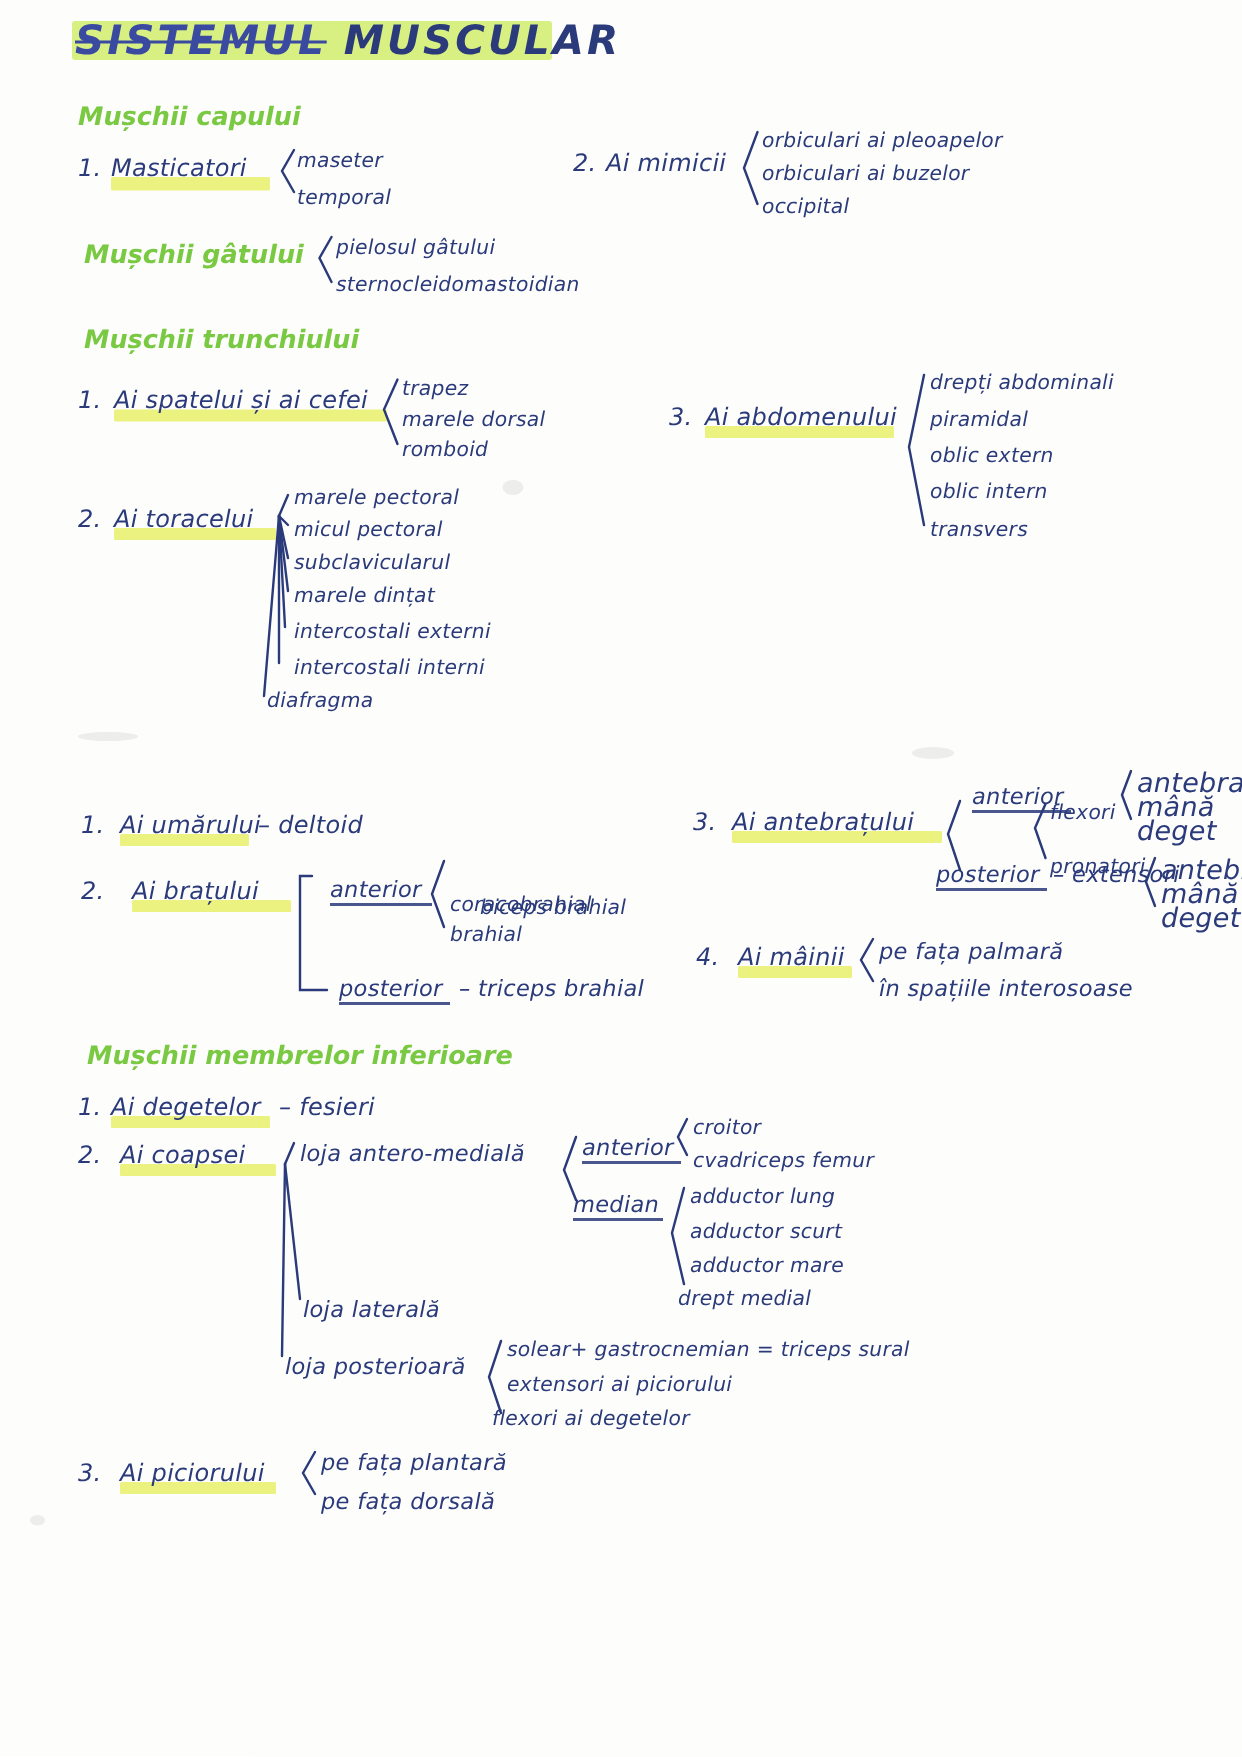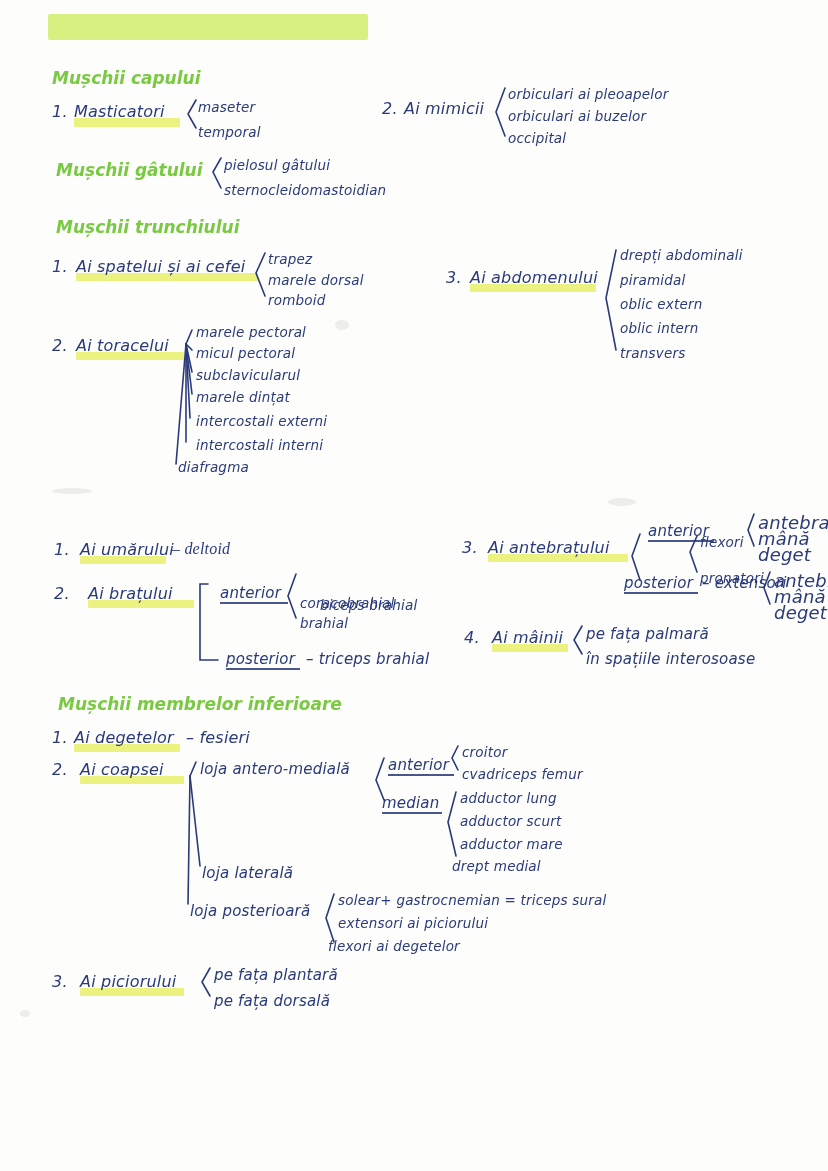--- a/index.html
+++ b/index.html
@@ -84,20 +84,24 @@
 <body>
 
 <div class="page">
 
   <div class="spot" style="left:335px;top:320px;width:14px;height:10px;"></div>
   <div class="spot" style="left:608px;top:498px;width:28px;height:8px;"></div>
   <div class="spot" style="left:20px;top:1010px;width:10px;height:7px;"></div>
   <div class="spot" style="left:52px;top:488px;width:40px;height:6px;"></div>
 
   <div class="title-hl" style="left:48px;top:14px;width:320px;height:26px;"></div>
+  <div class="abs title" style="left:50px;top:12px;">
+    <span class="w1">SISTEMUL</span>
+    <span class="w2">MUSCULAR</span>
+  </div>
 
   <div class="abs section" style="left:52px;top:68px;">Mușchii capului</div>
 
   <div class="hl" style="left:74px;top:118px;width:106px;height:9px;"></div>
   <div class="abs hw item" style="left:52px;top:102px;">1.</div>
   <div class="abs hw item" style="left:74px;top:102px;">Masticatori</div>
   <div class="abs hw small" style="left:198px;top:99px;">maseter</div>
   <div class="abs hw small" style="left:198px;top:124px;">temporal</div>
 
   <div class="abs hw item" style="left:382px;top:99px;">2.</div>
@@ -136,21 +140,21 @@
   <div class="abs hw small" style="left:620px;top:247px;">drepți abdominali</div>
   <div class="abs hw small" style="left:620px;top:272px;">piramidal</div>
   <div class="abs hw small" style="left:620px;top:296px;">oblic extern</div>
   <div class="abs hw small" style="left:620px;top:320px;">oblic intern</div>
   <div class="abs hw small" style="left:620px;top:345px;">transvers</div>
 
 
   <div class="abs hw item" style="left:54px;top:540px;">1.</div>
   <div class="hl" style="left:80px;top:556px;width:86px;height:8px;"></div>
   <div class="abs hw item" style="left:80px;top:540px;">Ai umărului</div>
-  <div class="abs hw item" style="left:172px;top:540px;font-family:Liberation Serif, serif;">– deltoid</div>
+  <div class="abs hw item" style="left:172px;top:540px;">– deltoid</div>
 
   <div class="abs hw item" style="left:54px;top:584px;">2.</div>
   <div class="hl" style="left:88px;top:600px;width:106px;height:8px;"></div>
   <div class="abs hw item" style="left:88px;top:584px;">Ai brațului</div>
 
   <div class="abs hw sub" style="left:220px;top:584px;">anterior</div>
   <div class="ul" style="left:220px;top:602px;width:68px;"></div>
   <div class="abs hw small" style="left:300px;top:597px;margin-left:20px;">biceps brahial</div>
   <div class="abs hw small" style="left:300px;top:595px;">coracobrahial</div>
   <div class="abs hw small" style="left:300px;top:615px;">brahial</div>

